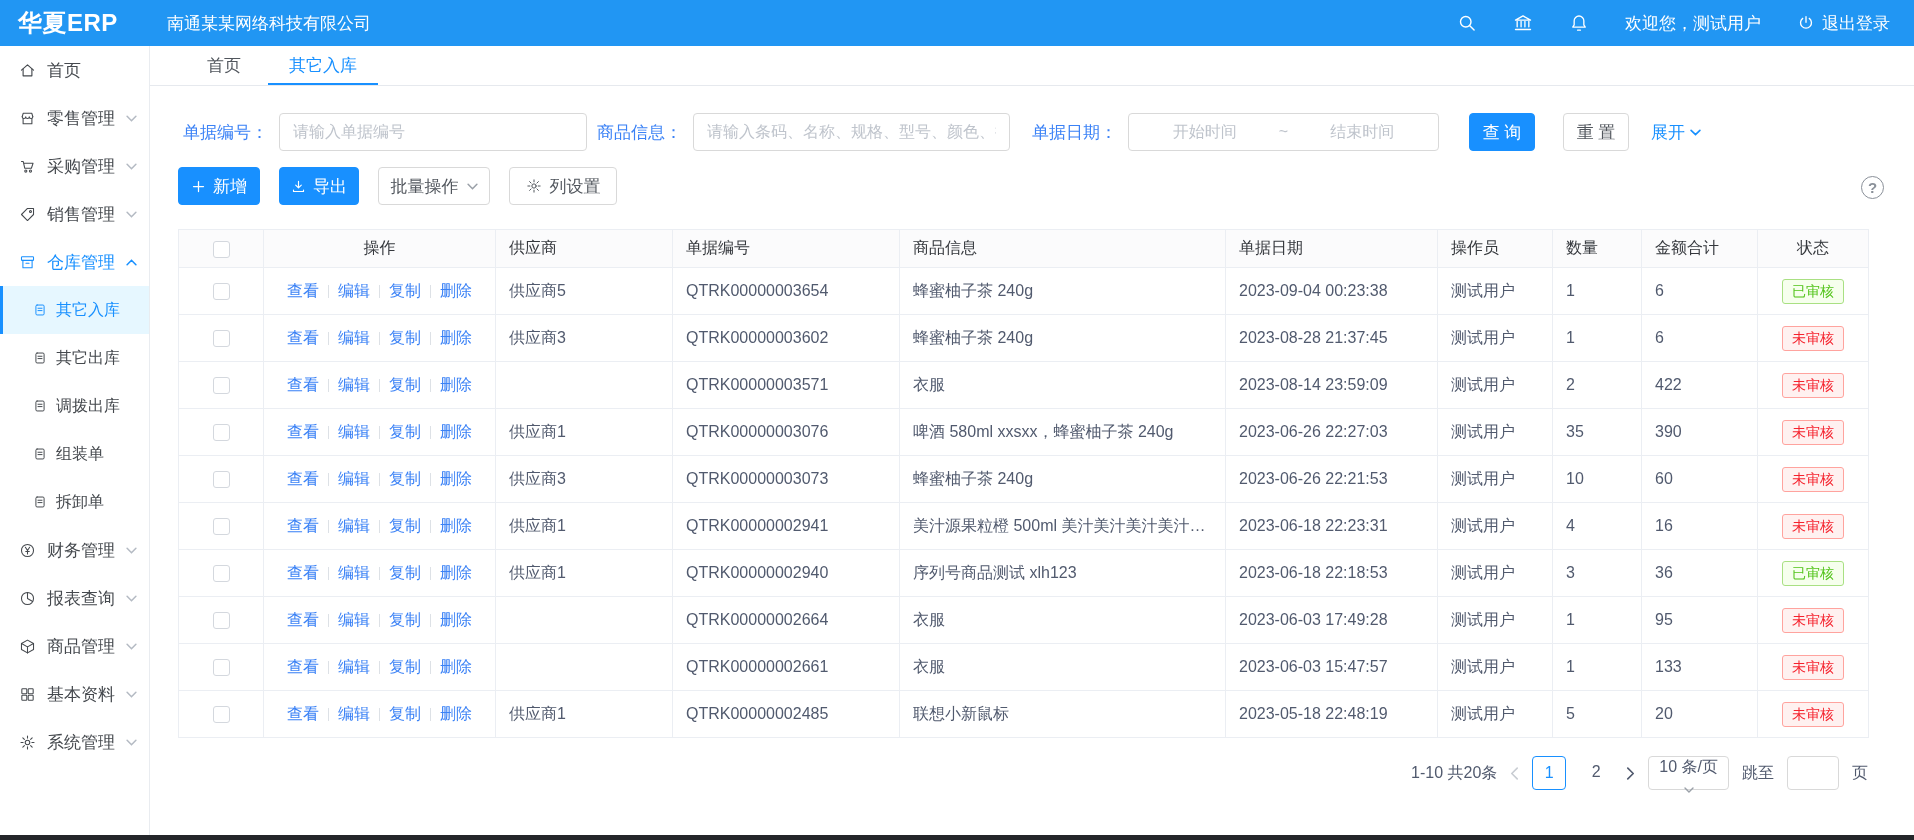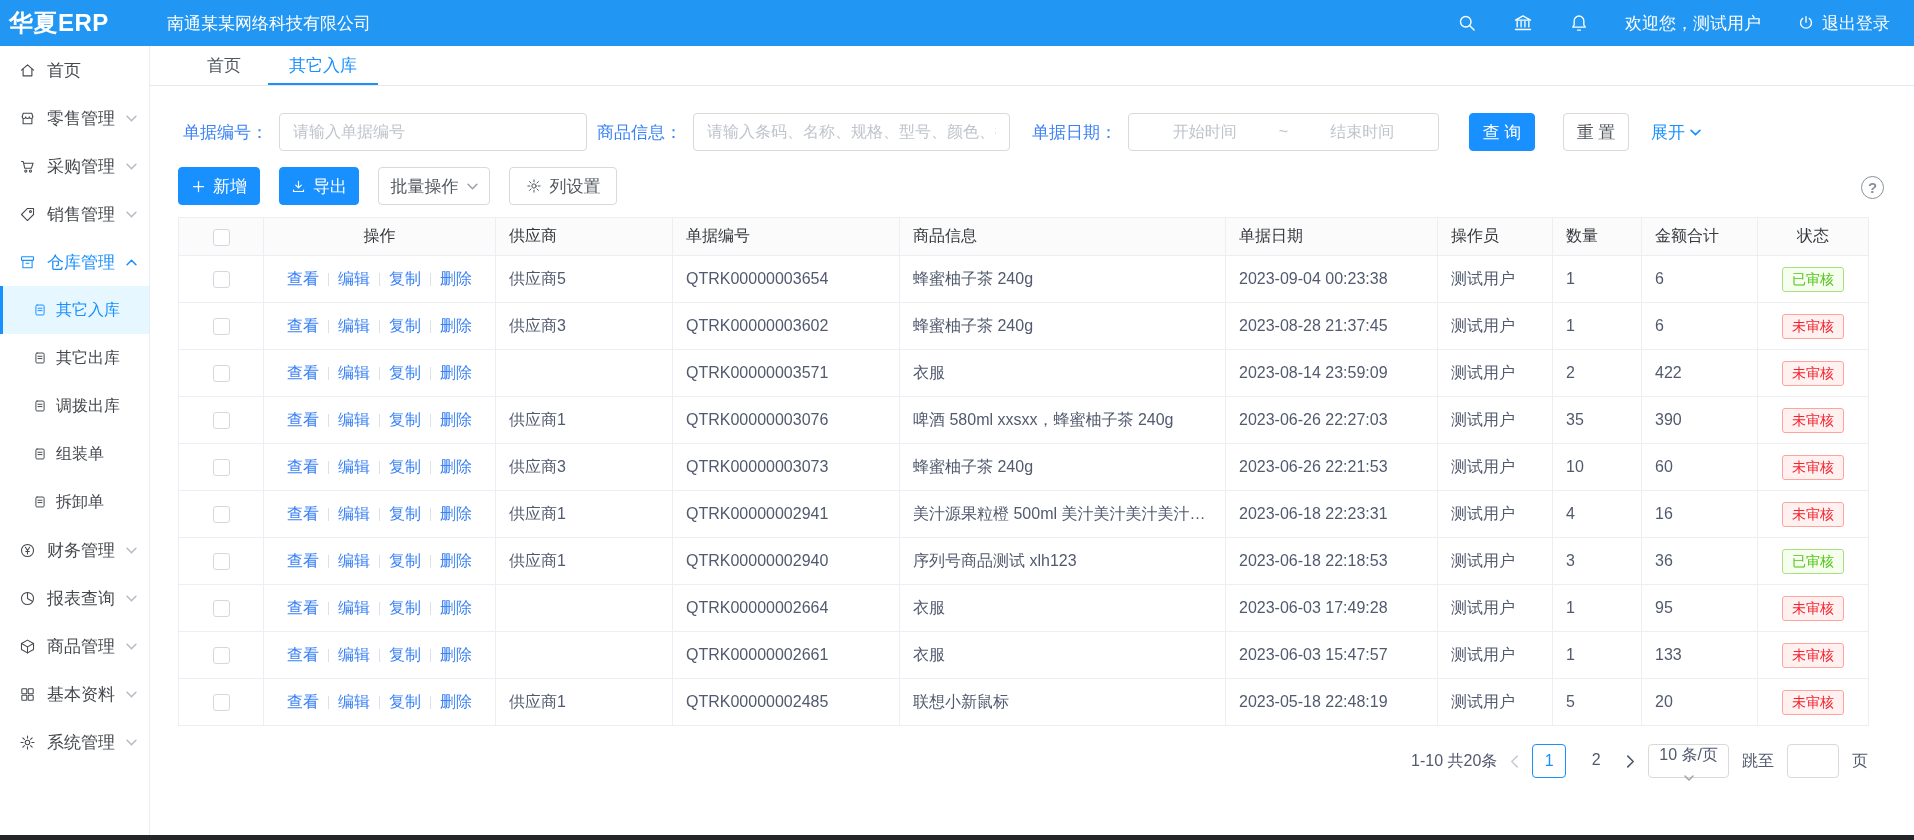--- a/index.html
+++ b/index.html
@@ -9,21 +9,21 @@
     font-size: 17px; color: #515a6e; background: #fff;
   }
   input, button { font-family: inherit; outline: none; }
   svg { display: block; }
 
   
   .topbar {
     height: 46px; background: #2196f3; color: #fff;
     display: flex; align-items: center;
   }
-  .logo { width: 150px; flex: none; font-size: 24px; font-weight: bold; padding-left: 9px; letter-spacing: .5px; white-space: nowrap; }
+  .logo { width: 150px; flex: none; font-size: 24px; font-weight: bold; padding-left: 18px; letter-spacing: .5px; white-space: nowrap; }
   .company { font-size: 17px; margin-left: 17px; white-space: nowrap; }
   .topbar-right { margin-left: auto; display: flex; align-items: center; gap: 36px; padding-right: 24px; }
   .icon-btn { cursor: pointer; }
   .welcome { font-size: 17px; white-space: nowrap; }
   .logout { display: flex; align-items: center; gap: 7px; cursor: pointer; white-space: nowrap; }
 
   
   .layout { display: flex; height: 794px; }
   .sidebar { width: 150px; flex: none; background: #fff; border-right: 1px solid #e9ecf0; overflow: hidden; }
   .menu-item {
@@ -85,21 +85,21 @@
   .btn-cols { width: 108px; gap: 8px; }
   .btn .dim { color: #9aa0a8; }
   .help-circle {
     position: absolute; top: 90px; right: 30px;
     width: 23px; height: 23px; border: 1.5px solid #8a9099; border-radius: 50%;
     color: #8a9099; font-size: 15px; display: flex; align-items: center; justify-content: center;
     cursor: pointer; font-weight: bold;
   }
 
   
-  .grid { width: 1690px; margin-top: 12px; border-collapse: collapse; table-layout: fixed; }
+  .grid { width: 1690px; margin-top: 24px; border-collapse: collapse; table-layout: fixed; }
   .grid th, .grid td {
     border: 1px solid #ebeef3; padding: 0 13px; font-size: 16px;
     overflow: hidden; white-space: nowrap; text-overflow: ellipsis; text-align: left;
   }
   .grid th { height: 38px; background: #fbfbfc; color: #35383d; font-weight: normal; }
   .grid td { height: 47px; color: #515a6e; }
   .grid .center { text-align: center; padding: 0 4px; }
   .checkbox {
     display: inline-block; width: 17px; height: 17px; border: 1px solid #d4d8de;
     border-radius: 3px; background: #fff; vertical-align: middle; cursor: pointer;

